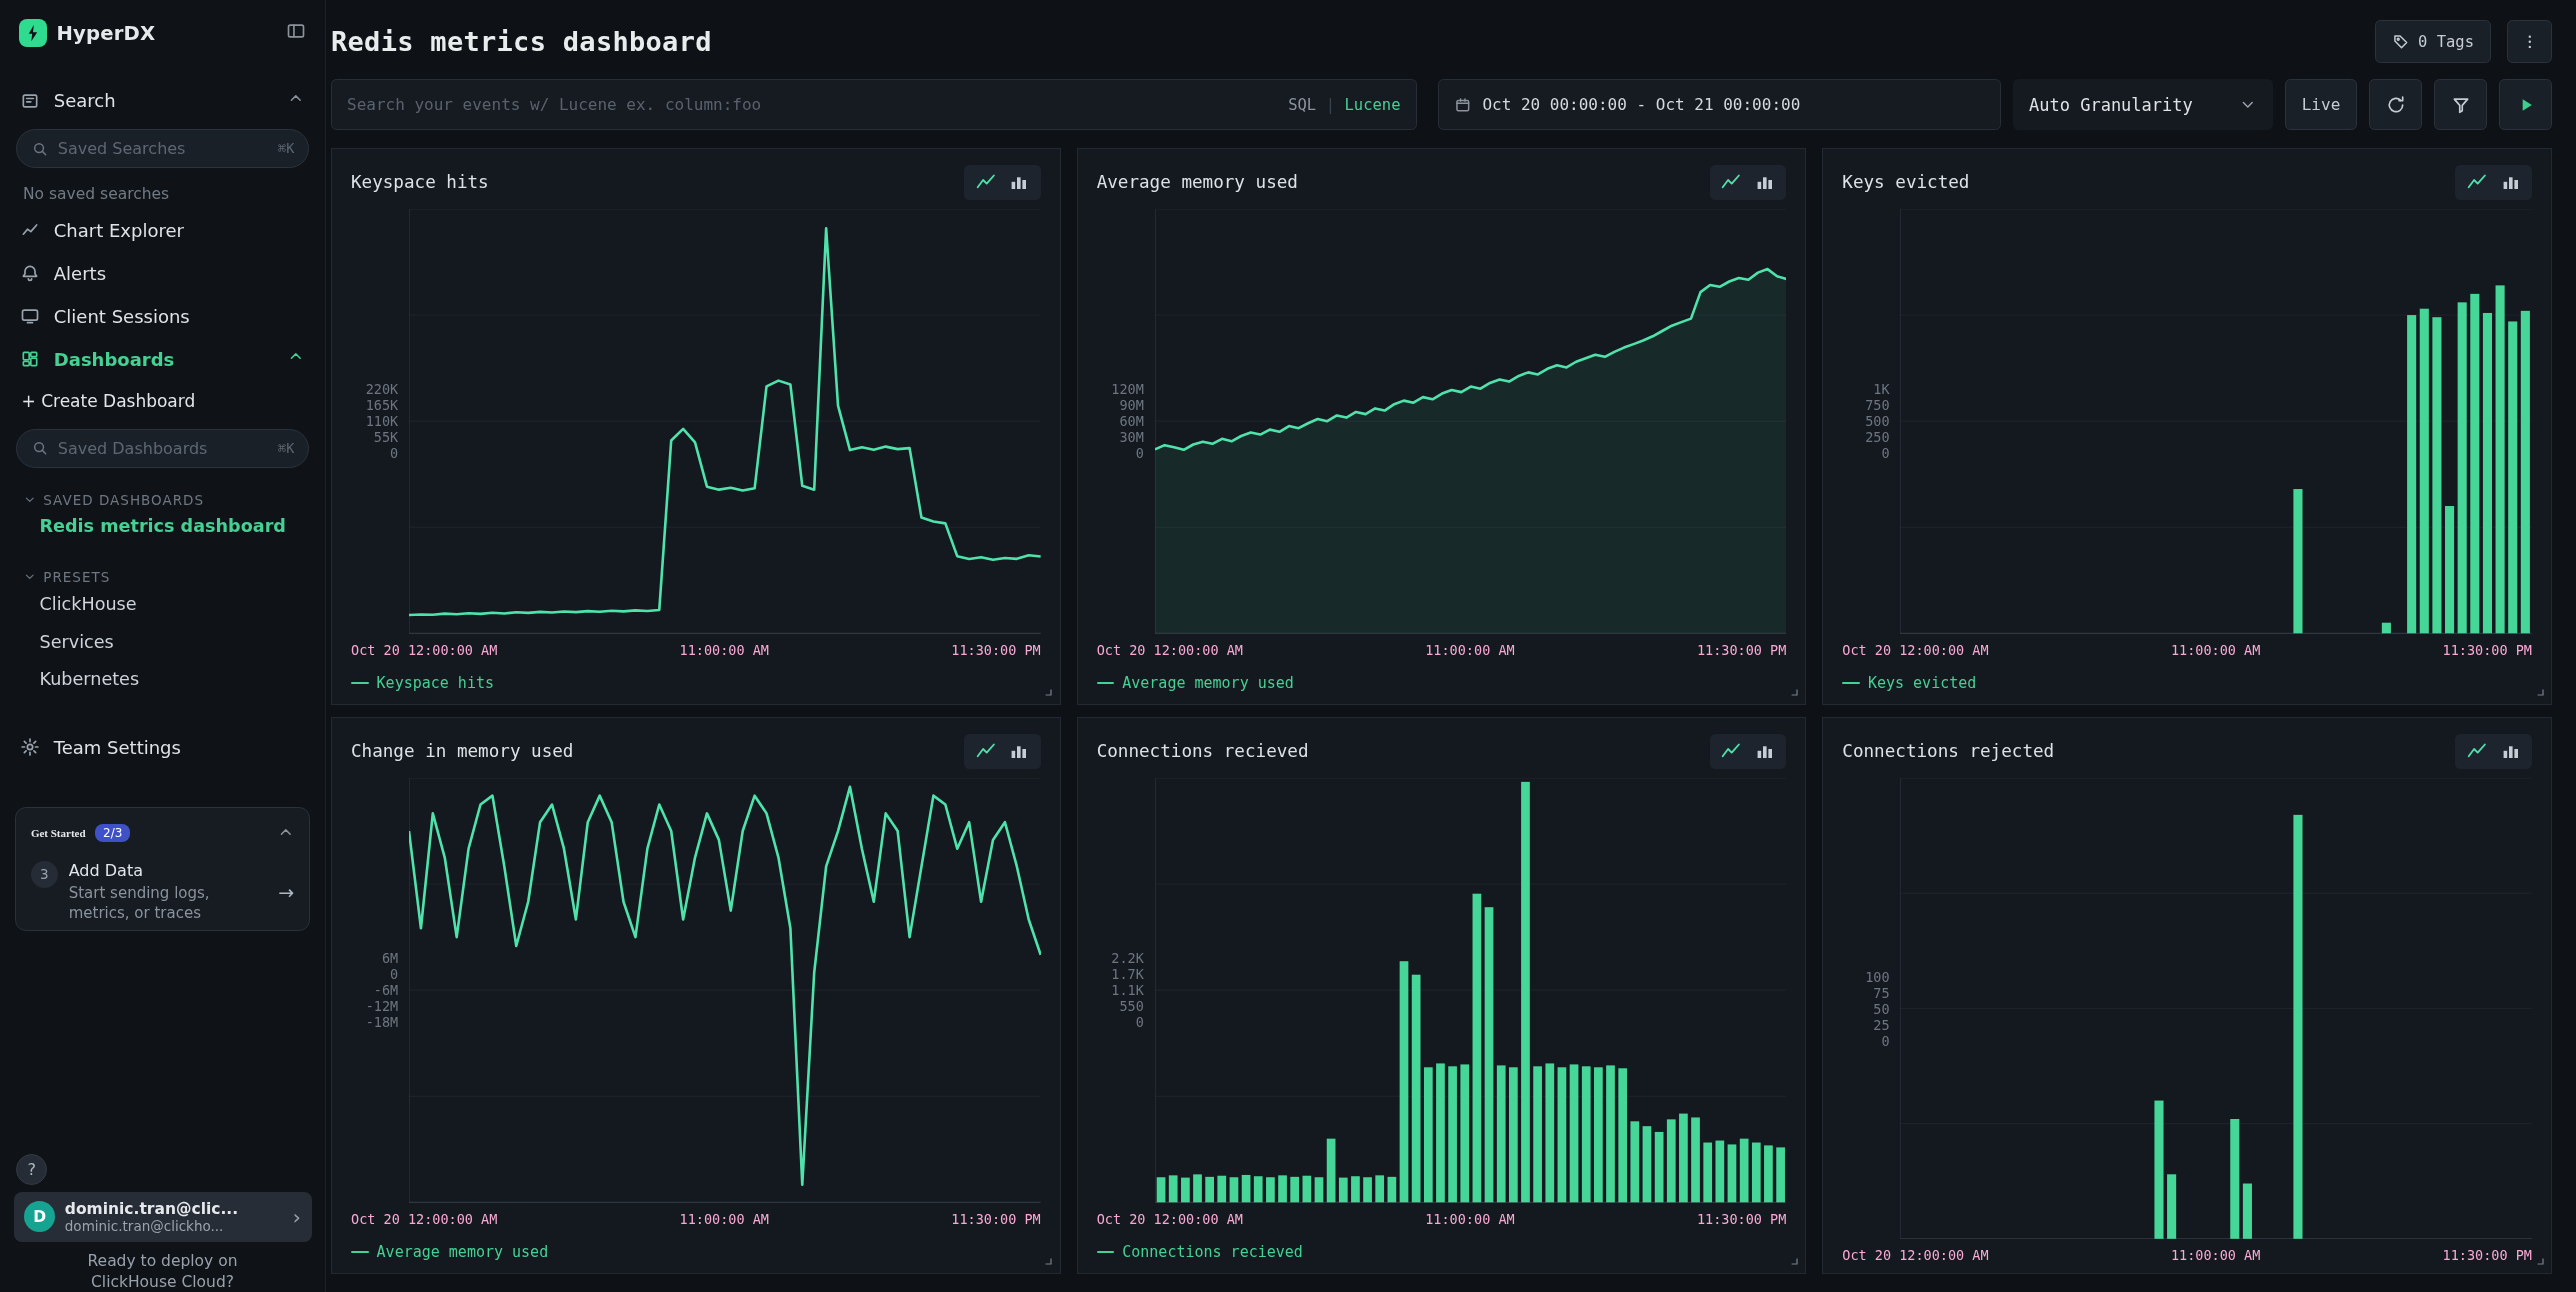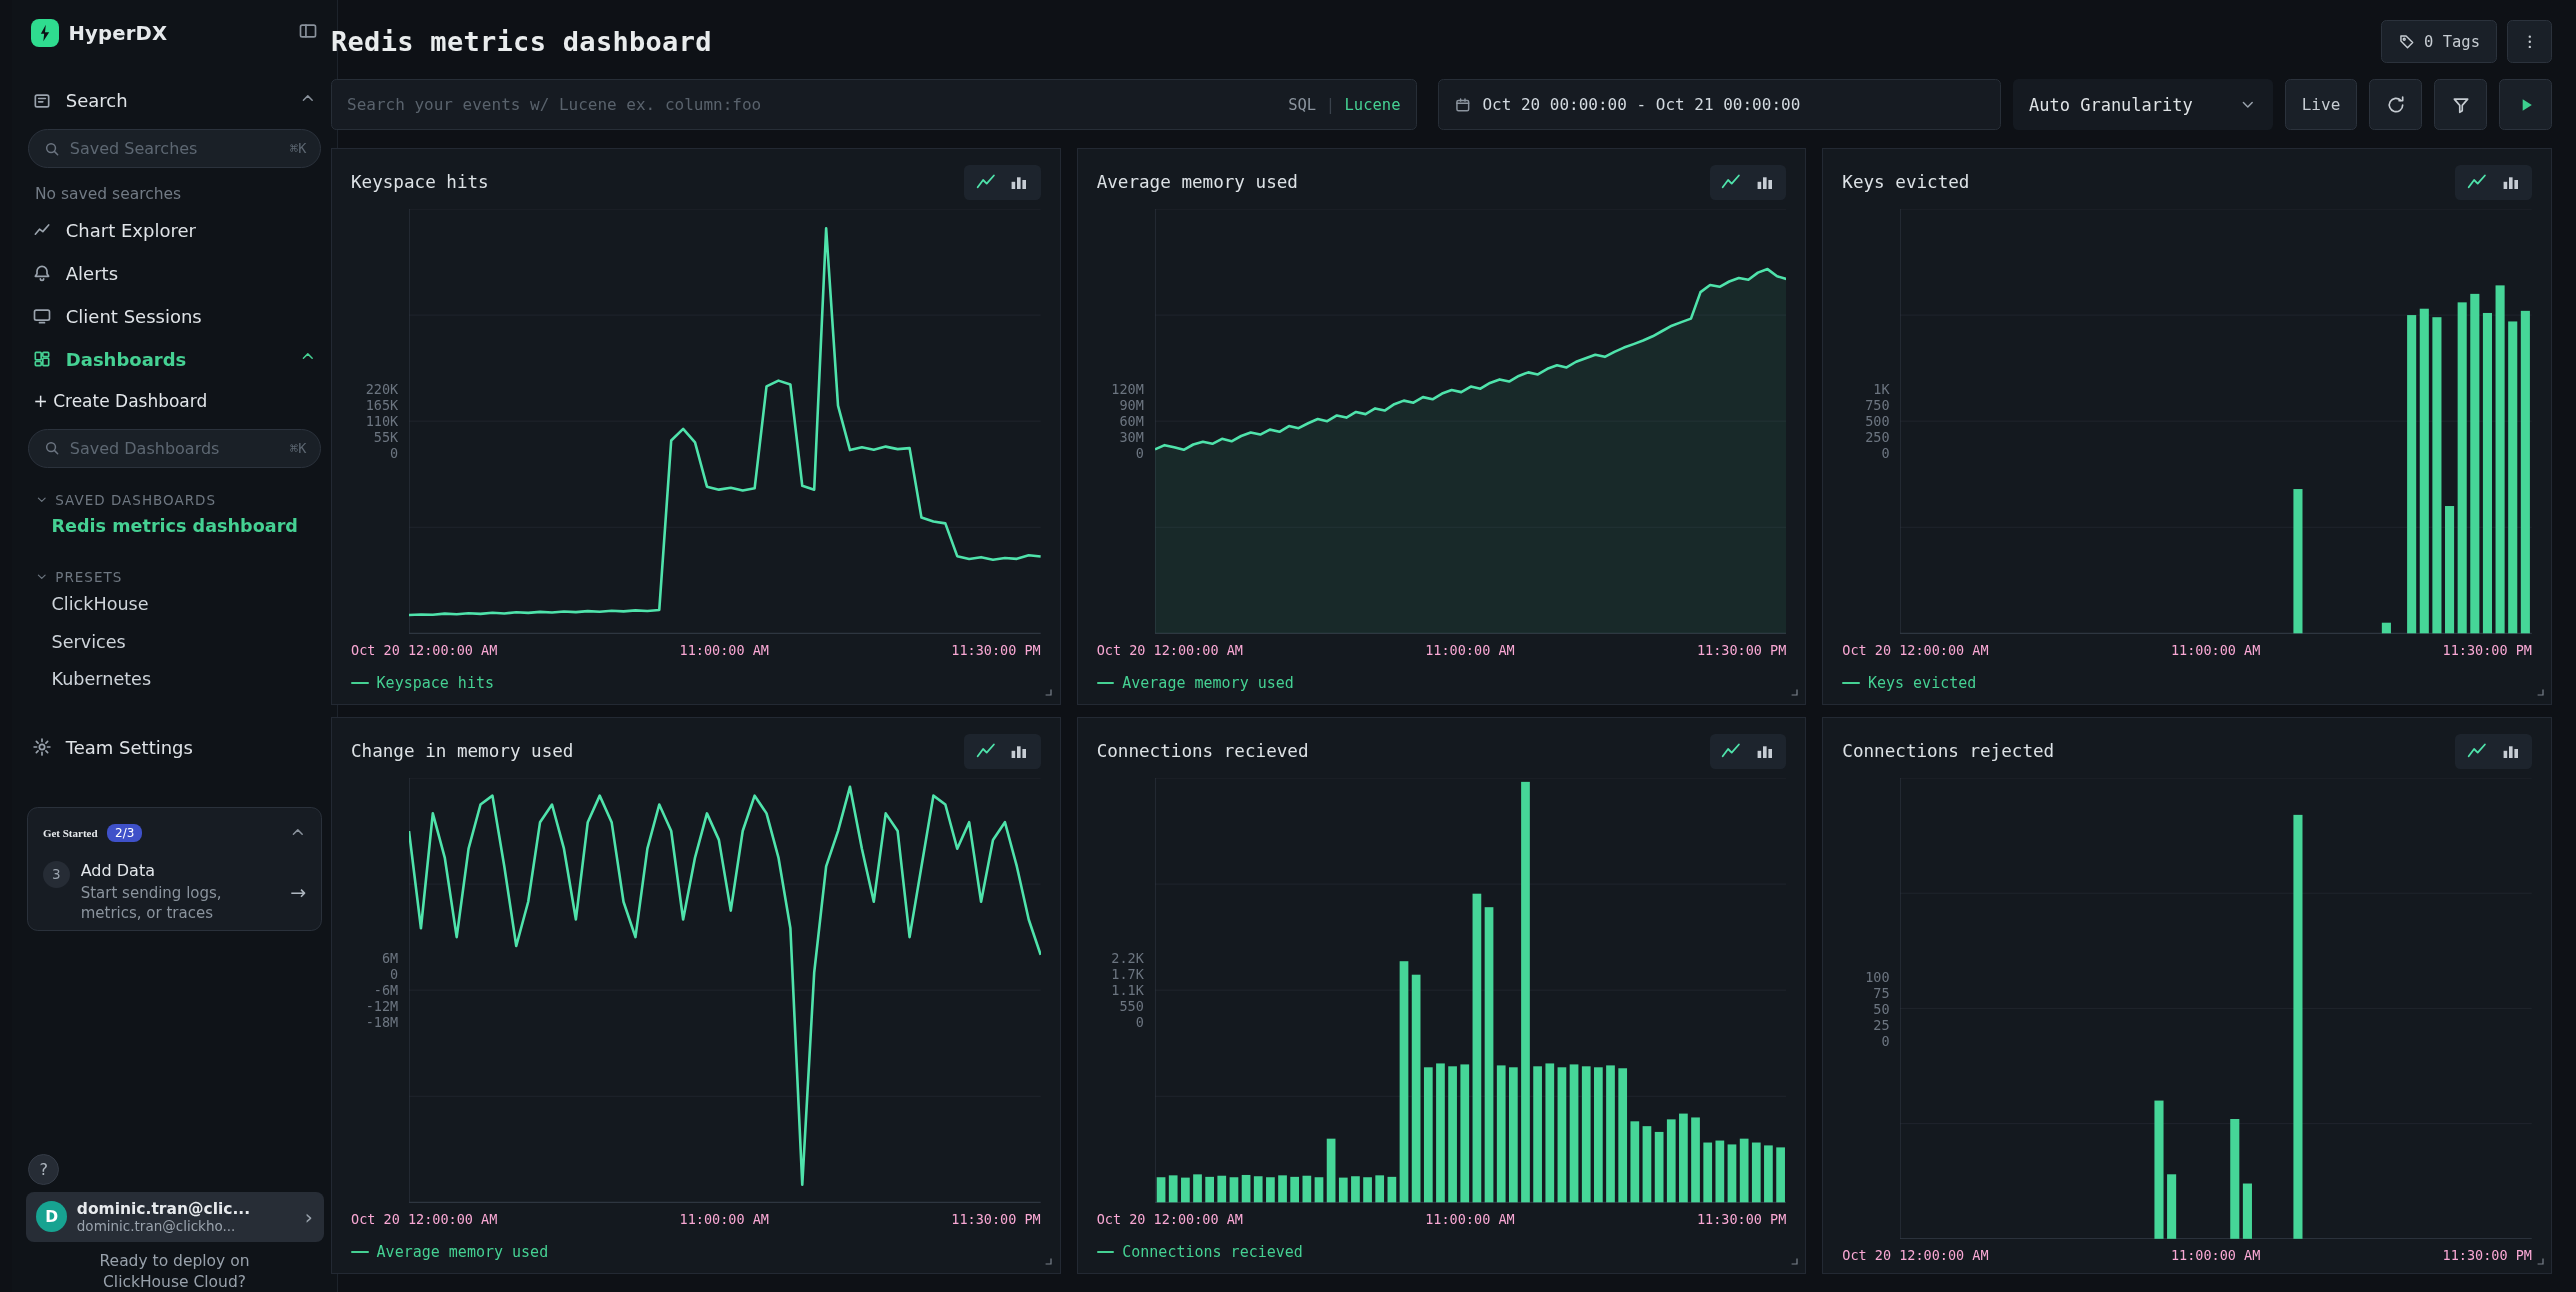--- a/index.html
+++ b/index.html
@@ -7,21 +7,21 @@
   body {
     background:#0e1116; color:#e6e9ec;
     font-family:"DejaVu Sans", sans-serif; font-size:17.6px;
   }
   .mono { font-family:"DejaVu Sans Mono", monospace; }
   svg.i { width:20px; height:20px; stroke:currentColor; fill:none; stroke-width:2; stroke-linecap:round; stroke-linejoin:round; }
   svg.i.sm { width:17.6px; height:17.6px; }
 
   
   .sidebar {
-    position:absolute; left:12px; top:0; width:326px; height:1293px;
+    position:absolute; left:0; top:0; width:326px; height:1293px;
     background:#0f1318; border-right:0.7px solid #1d232b;
     padding:0 13.5px; display:flex; flex-direction:column; overflow:hidden;
   }
   .logo-row { display:flex; align-items:center; gap:9.5px; margin:19px 5.4px 0; }
   .logo-badge { width:28px; height:28px; border-radius:8px; background:#2fdc8f; display:flex; align-items:center; justify-content:center; }
   .logo-badge svg { width:20px; height:20px; }
   .logo-text { font-weight:bold; font-size:19.6px; letter-spacing:0.2px; }
   .logo-row .collapse { margin-left:auto; color:#8a929c; }
 
   .nav-row { display:flex; align-items:center; gap:13.5px; height:43px; padding:0 6.8px; color:#dfe3e7; cursor:pointer; }
@@ -75,21 +75,21 @@
   .user-name { font-size:15.5px; font-weight:bold; white-space:nowrap; overflow:hidden; }
   .user-email { font-size:13.5px; color:#9aa3ad; white-space:nowrap; overflow:hidden; }
   .user-text { overflow:hidden; flex:1; }
   .user-chev { color:#9aa3ad; font-size:20px; }
   .promo { text-align:center; color:#98a1ab; font-size:15.5px; line-height:1.35; margin-top:9.5px; }
 
   
   .main { position:absolute; left:311px; right:0; top:0; bottom:0; }
   .page-head { display:flex; align-items:center; padding:20px 24px 0 20px; }
   .page-title { font-size:27px; color:#e9eced; letter-spacing:0.3px; }
-  .head-right { margin-left:auto; display:flex; gap:10px; }
+  .head-right { margin-left:auto; display:flex; gap:16px; }
   .btn { display:flex; align-items:center; justify-content:center; gap:8px; height:43px;
     background:#1a2028; border:0.7px solid #2b323c; border-radius:5.4px; color:#c6ccd2; cursor:pointer; }
   .tags-btn { padding:0 16px; font-size:15.5px; }
   .kebab-btn { width:45px; }
 
   .toolbar { display:flex; align-items:center; gap:12px; padding:16px 24px 0 20px; }
   .search-box { flex:1; height:51px; background:#161b22; border:0.7px solid #272e37; border-radius:5.4px;
     display:flex; align-items:center; padding:0 15px; cursor:text; }
   .search-box .ph { color:#59626c; font-size:16px; flex:1; }
   .lang-switch { display:flex; gap:9.5px; font-size:15.5px; }

